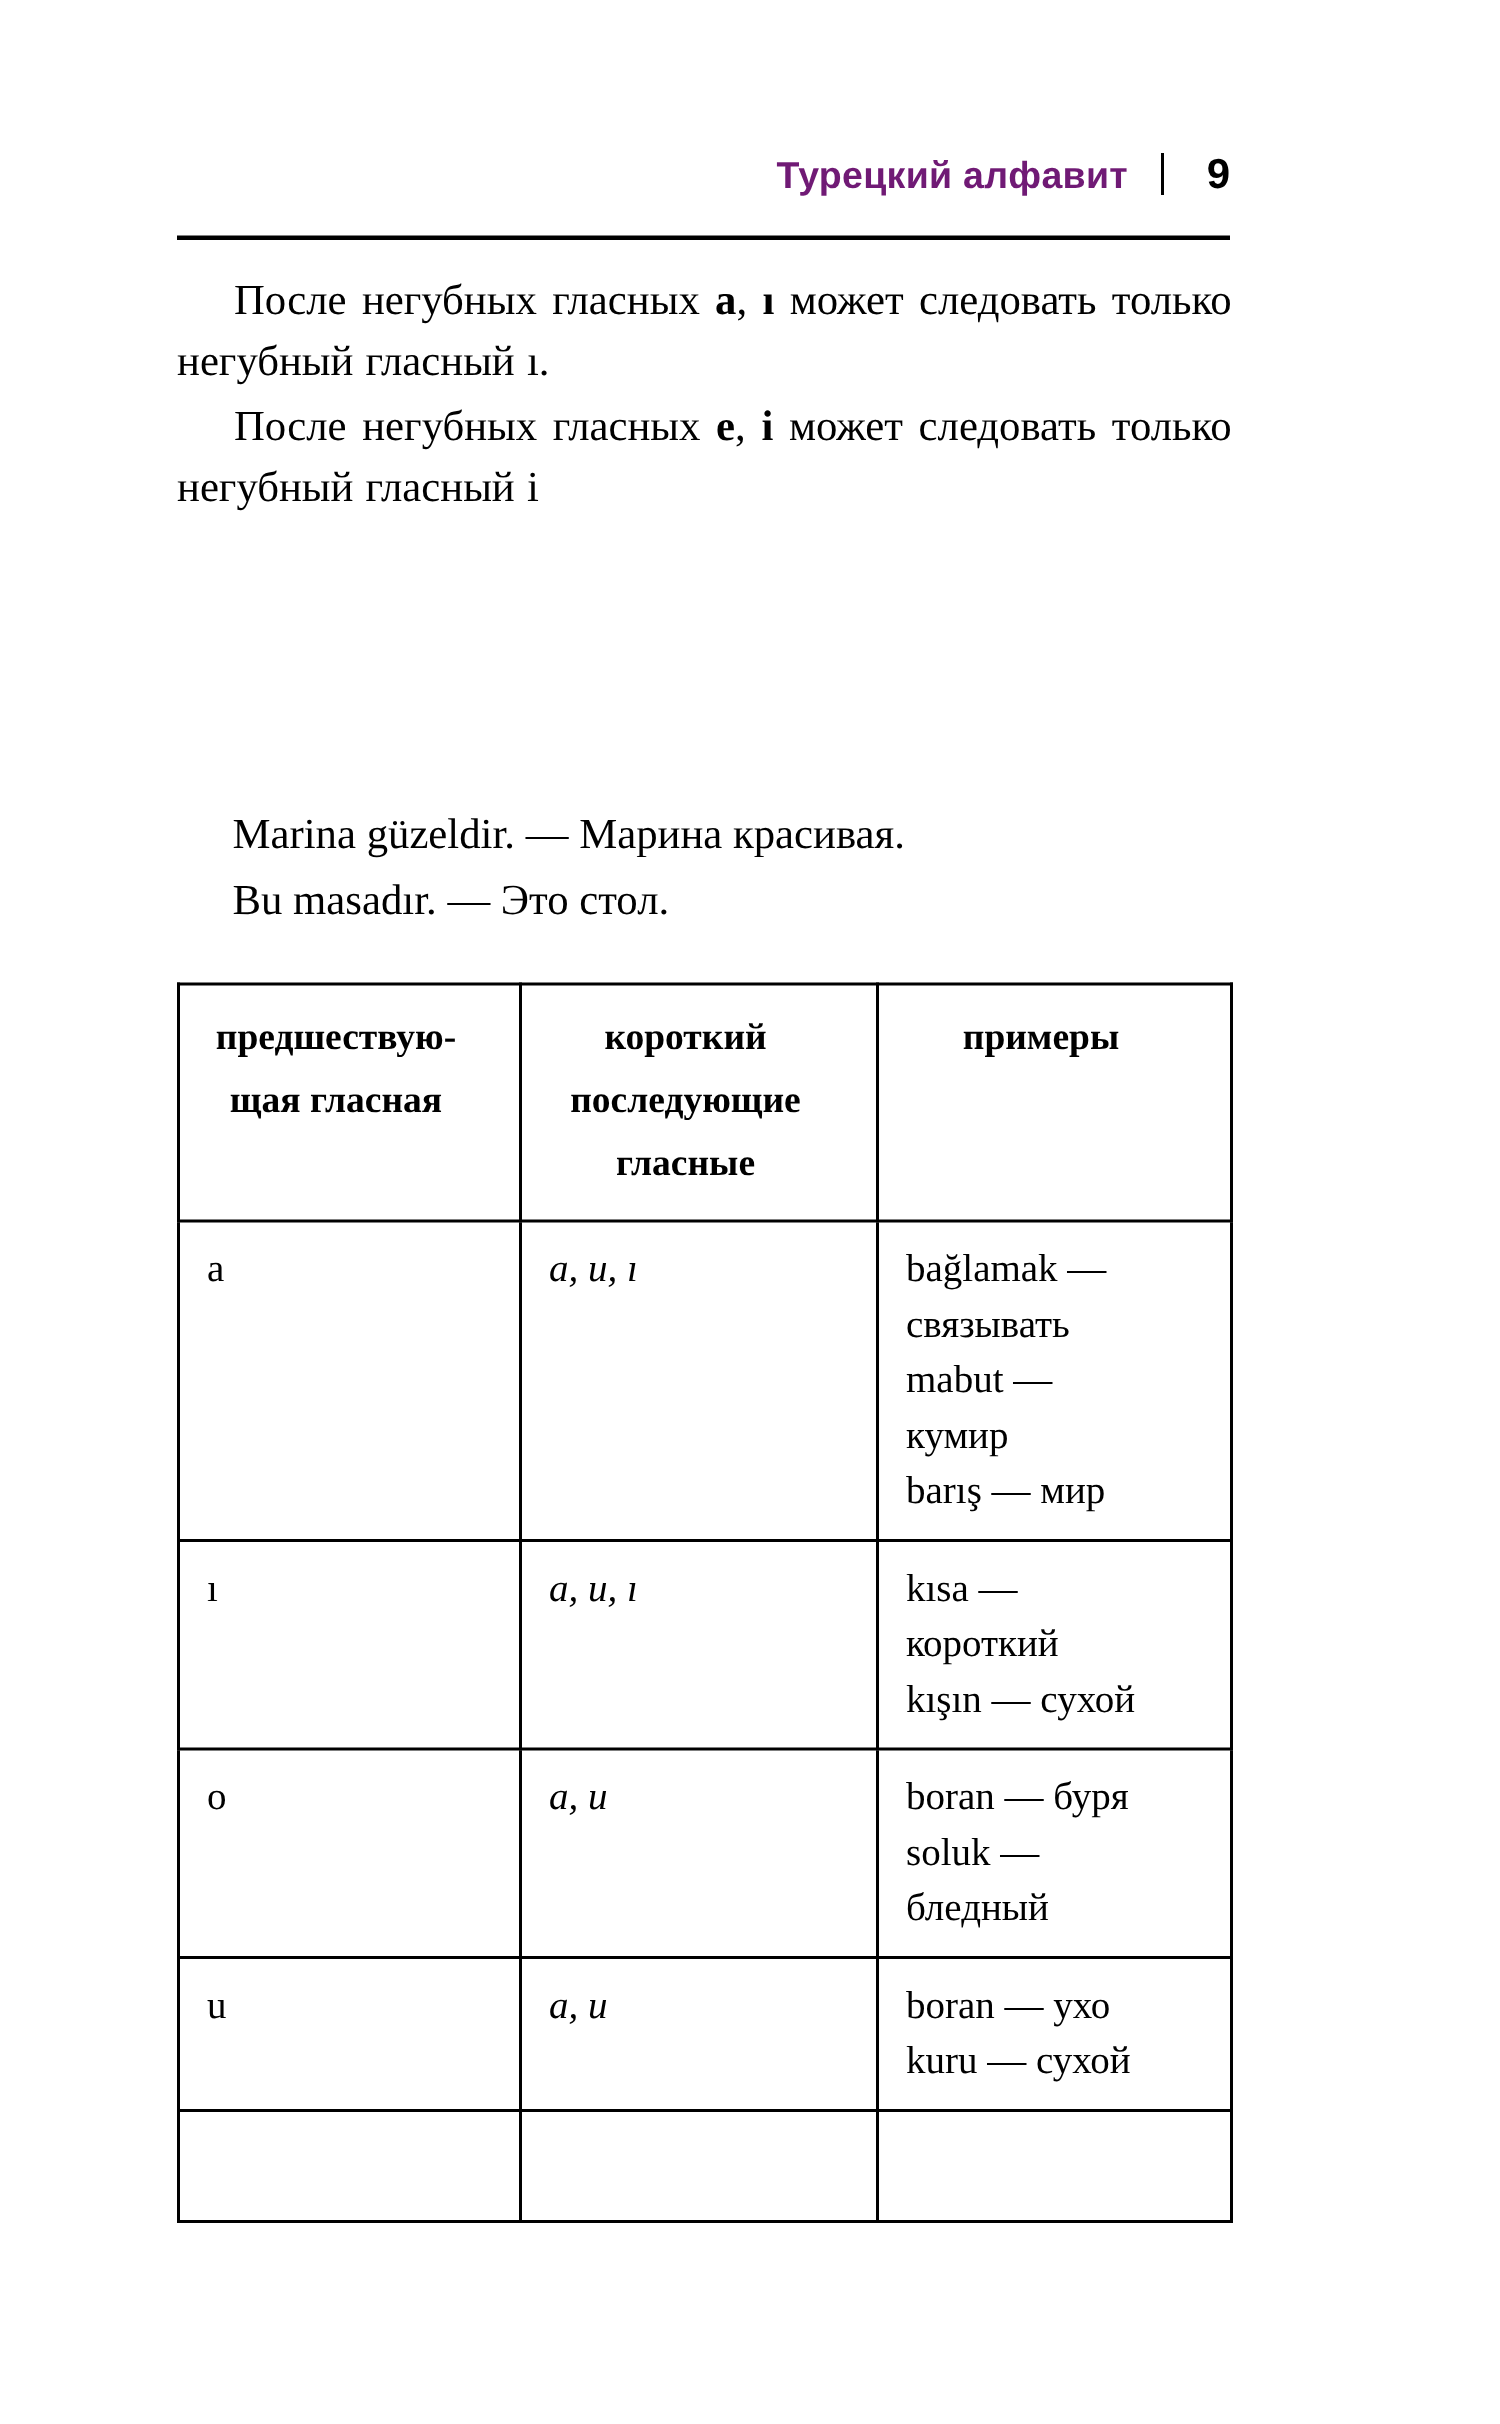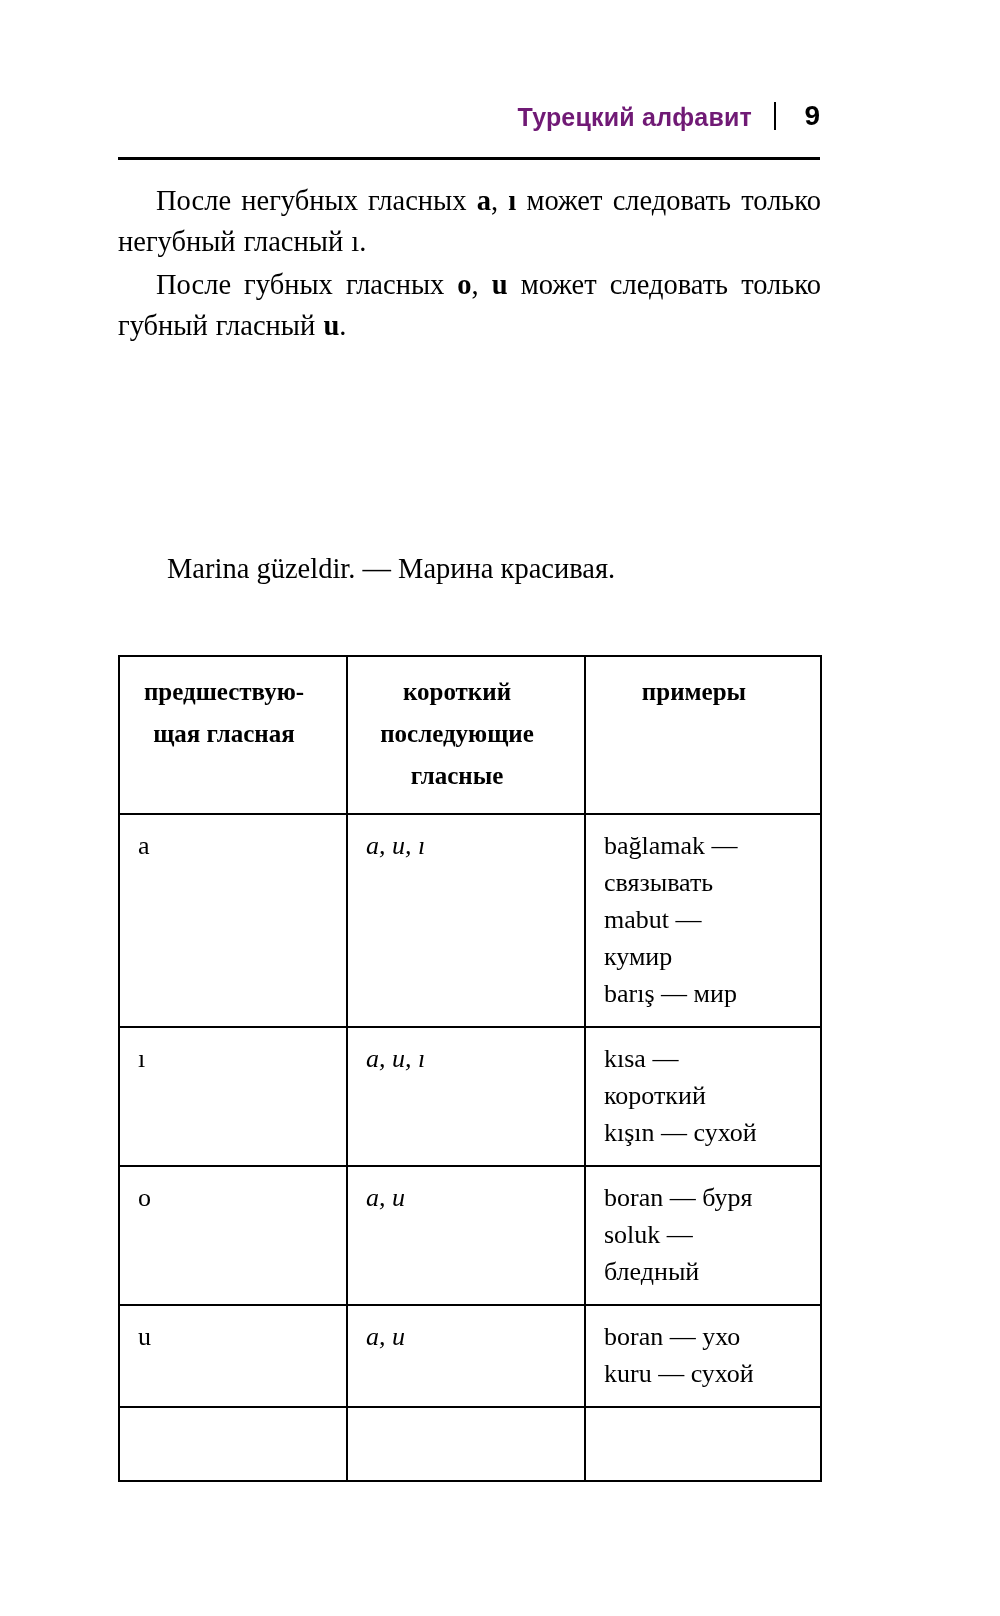--- a/index.html
+++ b/index.html
@@ -81,21 +81,21 @@
   .examples {
     position: absolute;
     left: 155px;
     top: 535px;
     width: 680px;
   }
   .example-line {
     font-family: "Liberation Serif", serif;
     font-size: 28.5px;
     line-height: 44px;
-    margin: 12px;
+    margin: 0;
   }
 
   table.vowel-table {
     position: absolute;
     left: 118px;
     top: 655px;
     width: 702px;
     border-collapse: collapse;
     table-layout: fixed;
   }
@@ -130,25 +130,26 @@
   <div class="header">
     <span class="header-title">Турецкий алфавит</span>
     <span class="header-sep"></span>
     <span class="header-page">9</span>
   </div>
 
   <div class="rule"></div>
 
   <div class="body-text">
     <p class="para">После негубных гласных <b>a</b>, <b>ı</b> может следовать только негубный гласный ı.</p>
-    <p class="para">После губных гласных <b>o</b>, <b>u</b> может следовать только губный гласный <b>u</b>.</p>
+    <p class="para">После негубных гласных <b>e</b>, <b>i</b> может следовать только негубный гласный i</p>
   </div>
 
   <div class="examples">
     <p class="example-line">Marina güzeldir. — Марина красивая.</p>
+    <p class="example-line">Bu masadır. — Это стол.</p>
   </div>
 
   <table class="vowel-table">
     <colgroup>
         <col class="c1">
         <col class="c2">
         <col class="c3">
       </colgroup>
     <thead>
       <tr>

